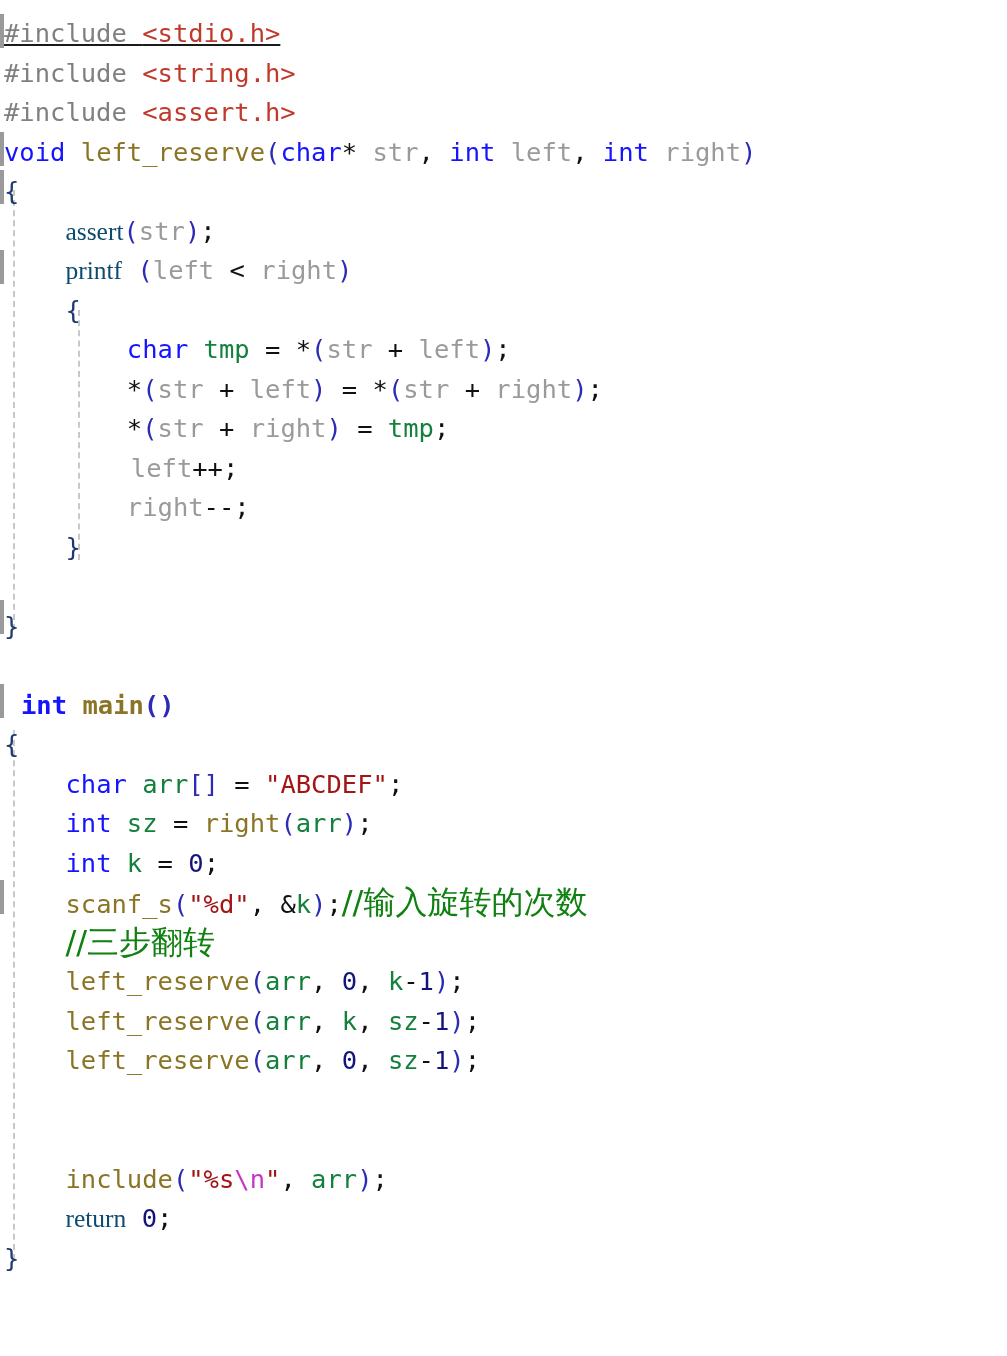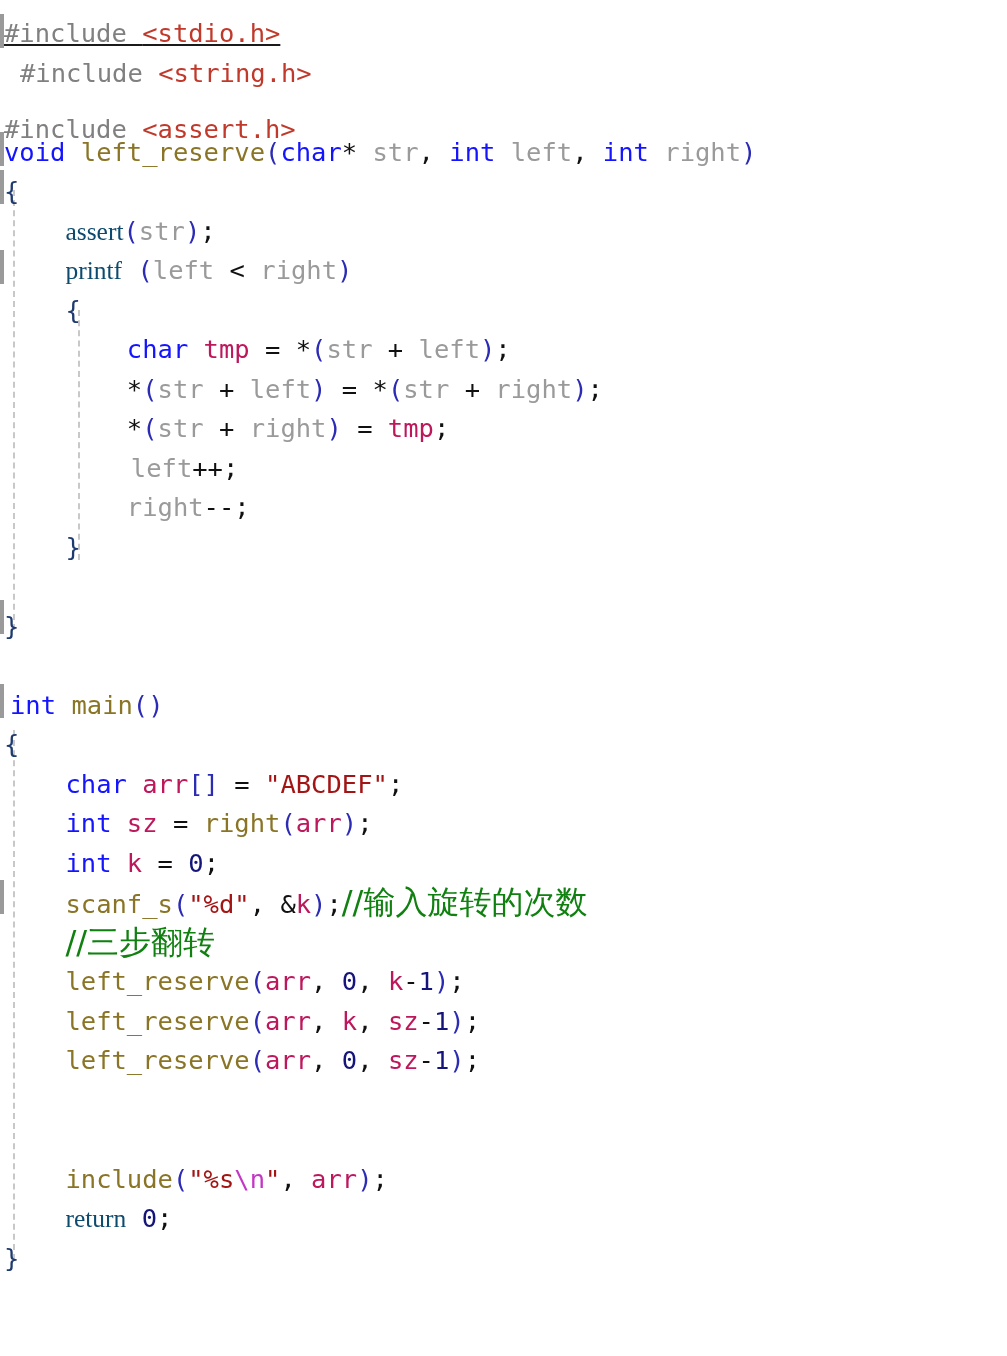--- a/index.html
+++ b/index.html
@@ -56,21 +56,21 @@
     color: #1a1a1a;
   }
 
   
   .tk-pre      { color: #808080; }              
   .tk-hdr      { color: #c0392b; }              
   .tk-kw       { color: #1414ff; }              
   .tk-ctrl     { color: #0c4a6e; font-family: Liberation Serif, serif; }              
   .tk-fn       { color: #8a7526; }              
   .tk-var      { color: #9a9a9a; }              
-  .tk-local    { color: #be185d; }              
+  .tk-local    { color: #15803d; }              
   .tk-str      { color: #a31515; }              
   .tk-esc      { color: #c436c4; }              
   .tk-cmt      { color: #108010; }              
   .tk-num      { color: #14147a; }              
   .tk-punc     { color: #2b2bb5; }              
   .tk-op       { color: #101010; }              
   .tk-brace    { color: #1f3a6e; }              
   .tk-plain    { color: #2a2a2a; }
   .cjk { font-family: "DejaVu Sans", "Liberation Sans", sans-serif; font-size: 32px; }
 </style>
@@ -90,37 +90,37 @@
     </div>
 
   <div id="indent-guides">
       <div class="indent-guide" style="left: 13px; top: 190px; height: 440px;"></div>
       <div class="indent-guide" style="left: 13px; top: 730px; height: 530px;"></div>
       <div class="indent-guide" style="left: 78px; top: 310px; height: 250px;"></div>
     </div>
 
   <div class="code-area" id="code-area">
       <div class="line" style="top: 14px; left: 4px; text-decoration: underline;"><span class="tk-pre">#include </span><span class="tk-hdr">&lt;stdio.h&gt;</span></div>
-      <div class="line" style="top: 53.5px; left: 20px;"><span class="tk-pre">#include </span><span class="tk-hdr">&lt;string.h&gt;</span></div>
-      <div class="line" style="top: 93px; left: 4px; margin-top: 17px;"><span class="tk-pre">#include </span><span class="tk-hdr">&lt;assert.h&gt;</span></div>
+      <div class="line" style="top: 53.5px; left: 4px;"><span class="tk-pre">#include </span><span class="tk-hdr">&lt;string.h&gt;</span></div>
+      <div class="line" style="top: 93px; left: 4px;"><span class="tk-pre">#include </span><span class="tk-hdr">&lt;assert.h&gt;</span></div>
       <div class="line" style="top: 132.5px; left: 4px;"><span class="tk-kw">void</span><span class="tk-plain"> </span><span class="tk-fn">left_reserve</span><span class="tk-punc">(</span><span class="tk-kw">char</span><span class="tk-op">*</span><span class="tk-plain"> </span><span class="tk-var">str</span><span class="tk-op">, </span><span class="tk-kw">int</span><span class="tk-plain"> </span><span class="tk-var">left</span><span class="tk-op">, </span><span class="tk-kw">int</span><span class="tk-plain"> </span><span class="tk-var">right</span><span class="tk-punc">)</span></div>
       <div class="line" style="top: 172px; left: 4px;"><span class="tk-brace">{</span></div>
       <div class="line" style="top: 211.5px; left: 4px;"><span class="tk-plain">    </span><span class="tk-ctrl">assert</span><span class="tk-punc">(</span><span class="tk-var">str</span><span class="tk-punc">)</span><span class="tk-op">;</span></div>
       <div class="line" style="top: 251px; left: 4px;"><span class="tk-plain">    </span><span class="tk-ctrl">printf</span><span class="tk-plain"> </span><span class="tk-punc">(</span><span class="tk-var">left</span><span class="tk-op"> &lt; </span><span class="tk-var">right</span><span class="tk-punc">)</span></div>
       <div class="line" style="top: 290.5px; left: 4px;"><span class="tk-plain">    </span><span class="tk-brace">{</span></div>
       <div class="line" style="top: 330px; left: 4px;"><span class="tk-plain">        </span><span class="tk-kw">char</span><span class="tk-plain"> </span><span class="tk-local">tmp</span><span class="tk-op"> = </span><span class="tk-op">*</span><span class="tk-punc">(</span><span class="tk-var">str</span><span class="tk-op"> + </span><span class="tk-var">left</span><span class="tk-punc">)</span><span class="tk-op">;</span></div>
       <div class="line" style="top: 369.5px; left: 4px;"><span class="tk-plain">        </span><span class="tk-op">*</span><span class="tk-punc">(</span><span class="tk-var">str</span><span class="tk-op"> + </span><span class="tk-var">left</span><span class="tk-punc">)</span><span class="tk-op"> = </span><span class="tk-op">*</span><span class="tk-punc">(</span><span class="tk-var">str</span><span class="tk-op"> + </span><span class="tk-var">right</span><span class="tk-punc">)</span><span class="tk-op">;</span></div>
       <div class="line" style="top: 409px; left: 4px;"><span class="tk-plain">        </span><span class="tk-op">*</span><span class="tk-punc">(</span><span class="tk-var">str</span><span class="tk-op"> + </span><span class="tk-var">right</span><span class="tk-punc">)</span><span class="tk-op"> = </span><span class="tk-local">tmp</span><span class="tk-op">;</span></div>
       <div class="line" style="top: 448.5px; left: 8px;"><span class="tk-plain">        </span><span class="tk-var">left</span><span class="tk-op">++;</span></div>
       <div class="line" style="top: 488px; left: 4px;"><span class="tk-plain">        </span><span class="tk-var">right</span><span class="tk-op">--;</span></div>
       <div class="line" style="top: 527.5px; left: 4px;"><span class="tk-plain">    </span><span class="tk-brace">}</span></div>
       <div class="line" style="top: 567px; left: 4px;">&nbsp;</div>
       <div class="line" style="top: 606.5px; left: 4px;"><span class="tk-brace">}</span></div>
       <div class="line" style="top: 646px; left: 4px;">&nbsp;</div>
-      <div class="line" style="top: 685.5px; left: 10px;"><span class="tk-kw">int</span><span class="tk-plain"> </span><span class="tk-fn">main</span><span class="tk-punc">()</span></div>
+      <div class="line" style="top: 685.5px; left: 21px; font-weight: bold;"><span class="tk-kw">int</span><span class="tk-plain"> </span><span class="tk-fn">main</span><span class="tk-punc">()</span></div>
       <div class="line" style="top: 725px; left: 4px;"><span class="tk-brace">{</span></div>
       <div class="line" style="top: 764.5px; left: 4px;"><span class="tk-plain">    </span><span class="tk-kw">char</span><span class="tk-plain"> </span><span class="tk-local">arr</span><span class="tk-punc">[]</span><span class="tk-op"> = </span><span class="tk-str">"ABCDEF"</span><span class="tk-op">;</span></div>
       <div class="line" style="top: 804px; left: 4px;"><span class="tk-plain">    </span><span class="tk-kw">int</span><span class="tk-plain"> </span><span class="tk-local">sz</span><span class="tk-op"> = </span><span class="tk-fn">right</span><span class="tk-punc">(</span><span class="tk-local">arr</span><span class="tk-punc">)</span><span class="tk-op">;</span></div>
       <div class="line" style="top: 843.5px; left: 4px;"><span class="tk-plain">    </span><span class="tk-kw">int</span><span class="tk-plain"> </span><span class="tk-local">k</span><span class="tk-op"> = </span><span class="tk-num">0</span><span class="tk-op">;</span></div>
       <div class="line" style="top: 883px; left: 4px;"><span class="tk-plain">    </span><span class="tk-fn">scanf_s</span><span class="tk-punc">(</span><span class="tk-str">"%d"</span><span class="tk-op">, </span><span class="tk-op">&amp;</span><span class="tk-local">k</span><span class="tk-punc">)</span><span class="tk-op">;</span><span class="tk-cmt cjk">//输入旋转的次数</span></div>
       <div class="line" style="top: 922.5px; left: 4px;"><span class="tk-plain">    </span><span class="tk-cmt cjk">//三步翻转</span></div>
       <div class="line" style="top: 962px; left: 4px;"><span class="tk-plain">    </span><span class="tk-fn">left_reserve</span><span class="tk-punc">(</span><span class="tk-local">arr</span><span class="tk-op">, </span><span class="tk-num">0</span><span class="tk-op">, </span><span class="tk-local">k</span><span class="tk-op">-</span><span class="tk-num">1</span><span class="tk-punc">)</span><span class="tk-op">;</span></div>
       <div class="line" style="top: 1001.5px; left: 4px;"><span class="tk-plain">    </span><span class="tk-fn">left_reserve</span><span class="tk-punc">(</span><span class="tk-local">arr</span><span class="tk-op">, </span><span class="tk-local">k</span><span class="tk-op">, </span><span class="tk-local">sz</span><span class="tk-op">-</span><span class="tk-num">1</span><span class="tk-punc">)</span><span class="tk-op">;</span></div>
       <div class="line" style="top: 1041px; left: 4px;"><span class="tk-plain">    </span><span class="tk-fn">left_reserve</span><span class="tk-punc">(</span><span class="tk-local">arr</span><span class="tk-op">, </span><span class="tk-num">0</span><span class="tk-op">, </span><span class="tk-local">sz</span><span class="tk-op">-</span><span class="tk-num">1</span><span class="tk-punc">)</span><span class="tk-op">;</span></div>
       <div class="line" style="top: 1080.5px; left: 4px;">&nbsp;</div>

